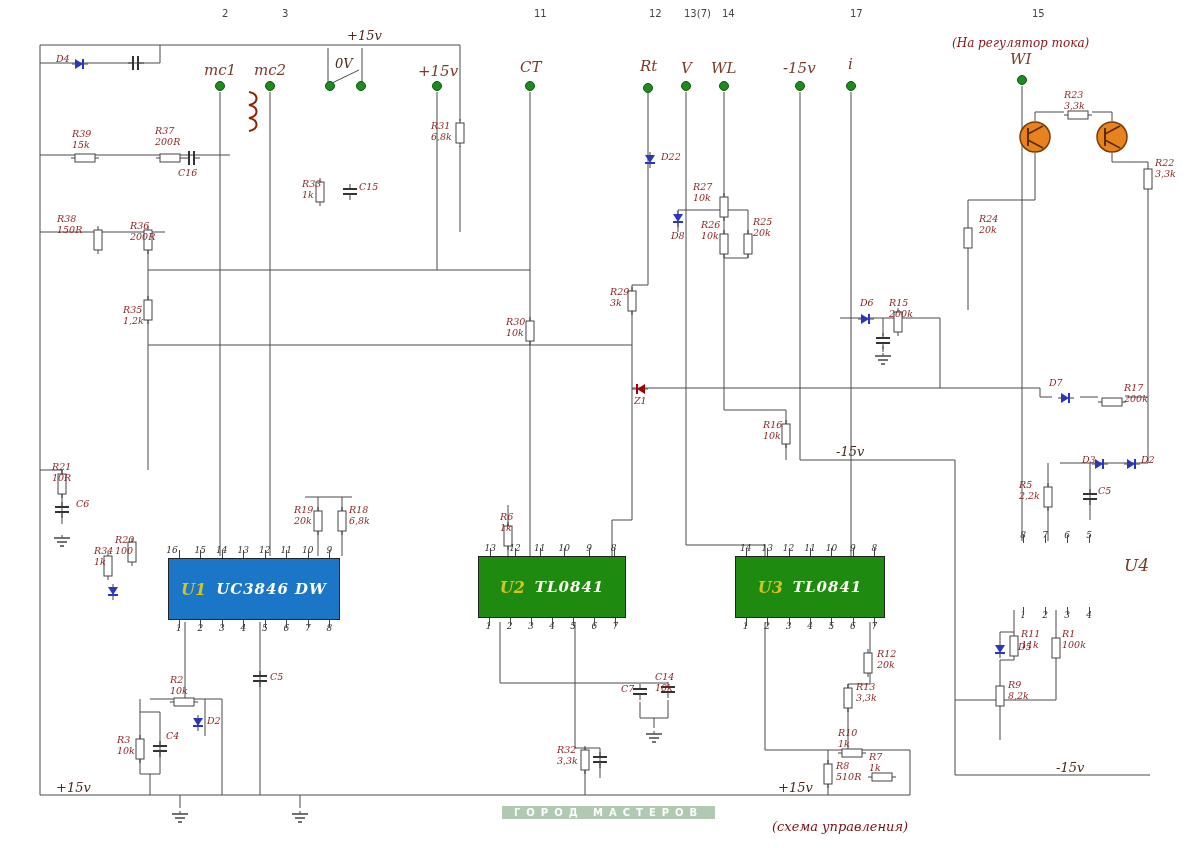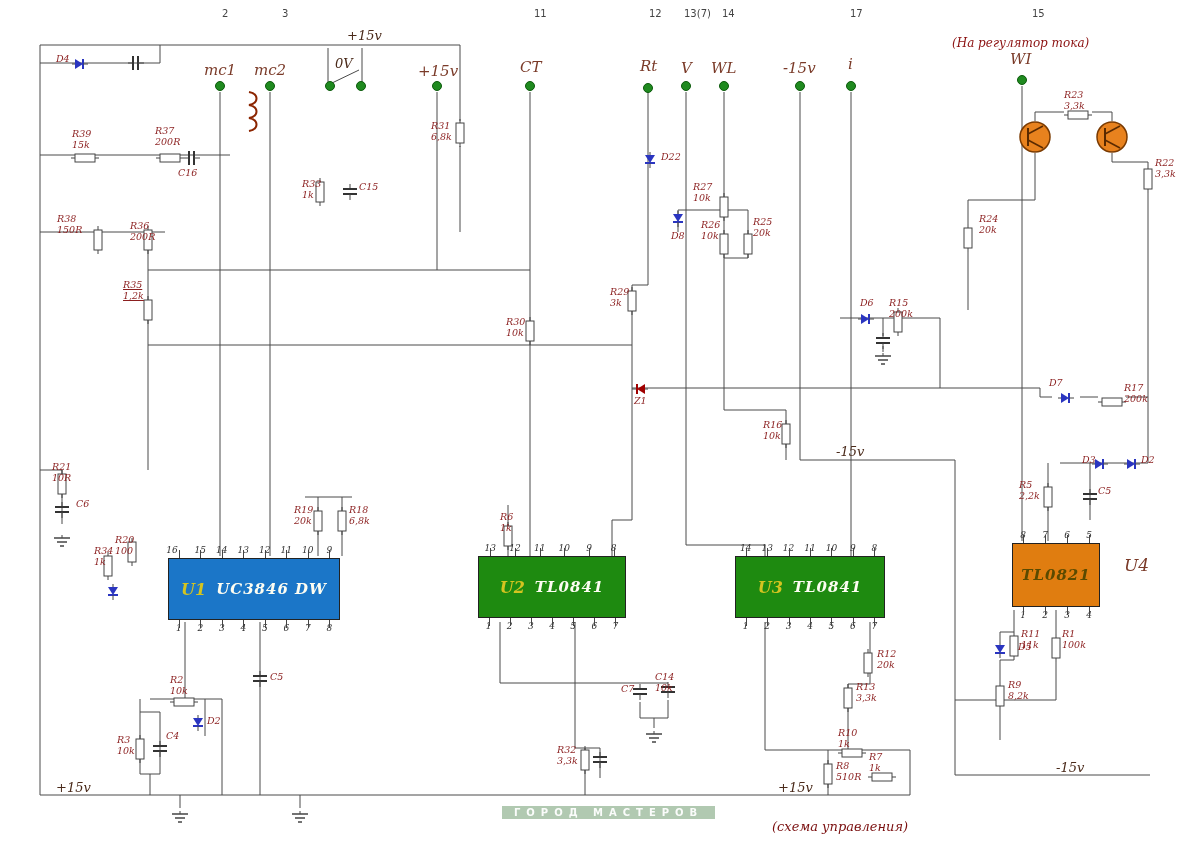--- a/index.html
+++ b/index.html
@@ -237,21 +237,21 @@
       </svg></div>
     <div class="comp-label abs" style="left: 130px; top: 221px;">
       <div>R36</div>
       <div>200R</div>
     </div>
     <div class="abs" style="left: 142px; top: 296px;"><svg width="12" height="28">
         <line x1="6" y1="0" x2="6" y2="4" stroke="#444"></line>
         <rect x="2" y="4" width="8" height="20" fill="#fff" stroke="#444"></rect>
         <line x1="6" y1="24" x2="6" y2="28" stroke="#444"></line>
       </svg></div>
-    <div class="comp-label abs" style="left: 123px; top: 280px; text-decoration: underline;">
+    <div class="comp-label abs" style="left: 123px; top: 305px;">
       <div>R35</div>
       <div>1,2k</div>
     </div>
     <div class="abs" style="left: 56px; top: 470px;"><svg width="12" height="28">
         <line x1="6" y1="0" x2="6" y2="4" stroke="#444"></line>
         <rect x="2" y="4" width="8" height="20" fill="#fff" stroke="#444"></rect>
         <line x1="6" y1="24" x2="6" y2="28" stroke="#444"></line>
       </svg></div>
     <div class="comp-label abs" style="left: 52px; top: 462px;">
       <div>R21</div>
@@ -799,23 +799,20 @@
     <div class="pin abs" style="left: 788.571px; top: 621px;">3</div>
     <div class="stub abs" style="height: 8px; left: 788.571px; top: 618px;"></div>
     <div class="pin abs" style="left: 810px; top: 621px;">4</div>
     <div class="stub abs" style="height: 8px; left: 810px; top: 618px;"></div>
     <div class="pin abs" style="left: 831.429px; top: 621px;">5</div>
     <div class="stub abs" style="height: 8px; left: 831.429px; top: 618px;"></div>
     <div class="pin abs" style="left: 852.857px; top: 621px;">6</div>
     <div class="stub abs" style="height: 8px; left: 852.857px; top: 618px;"></div>
     <div class="pin abs" style="left: 874.286px; top: 621px;">7</div>
     <div class="stub abs" style="height: 8px; left: 874.286px; top: 618px;"></div>
-    <div class="ic abs" style="background: rgb(224, 125, 16); width: 88px; height: 64px; left: 1012px; top: 543px;">
-      <span class="icname" style="color: rgb(90, 74, 0);">TL0821</span>
-    </div>
     <div class="u4id abs" style="left: 1124px; top: 555px;">U4</div>
     <div class="pin abs" style="left: 1023px; top: 530px;">8</div>
     <div class="stub abs" style="height: 8px; left: 1023px; top: 535px;"></div>
     <div class="pin abs" style="left: 1045px; top: 530px;">7</div>
     <div class="stub abs" style="height: 8px; left: 1045px; top: 535px;"></div>
     <div class="pin abs" style="left: 1067px; top: 530px;">6</div>
     <div class="stub abs" style="height: 8px; left: 1067px; top: 535px;"></div>
     <div class="pin abs" style="left: 1089px; top: 530px;">5</div>
     <div class="stub abs" style="height: 8px; left: 1089px; top: 535px;"></div>
     <div class="pin abs" style="left: 1023px; top: 610px;">1</div>

